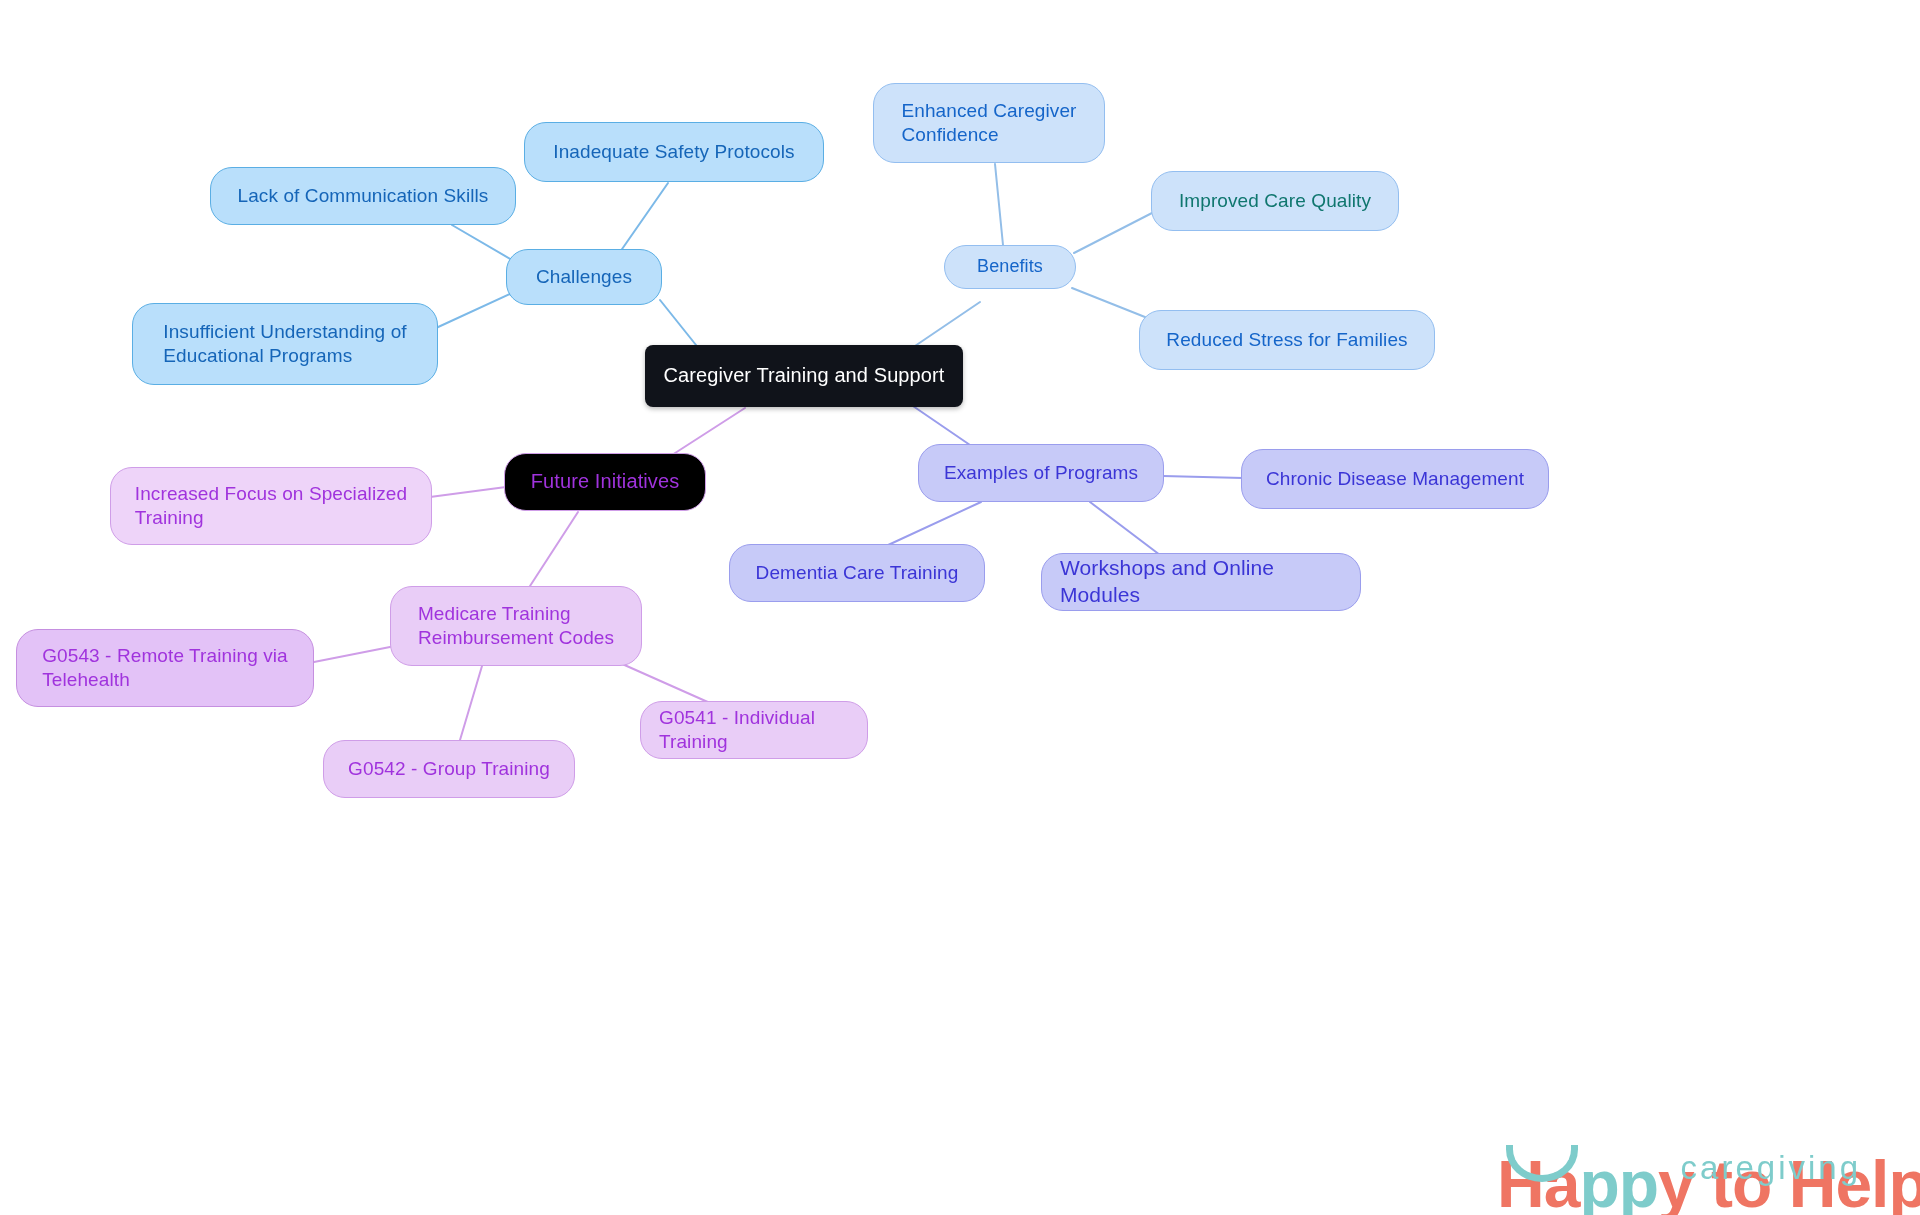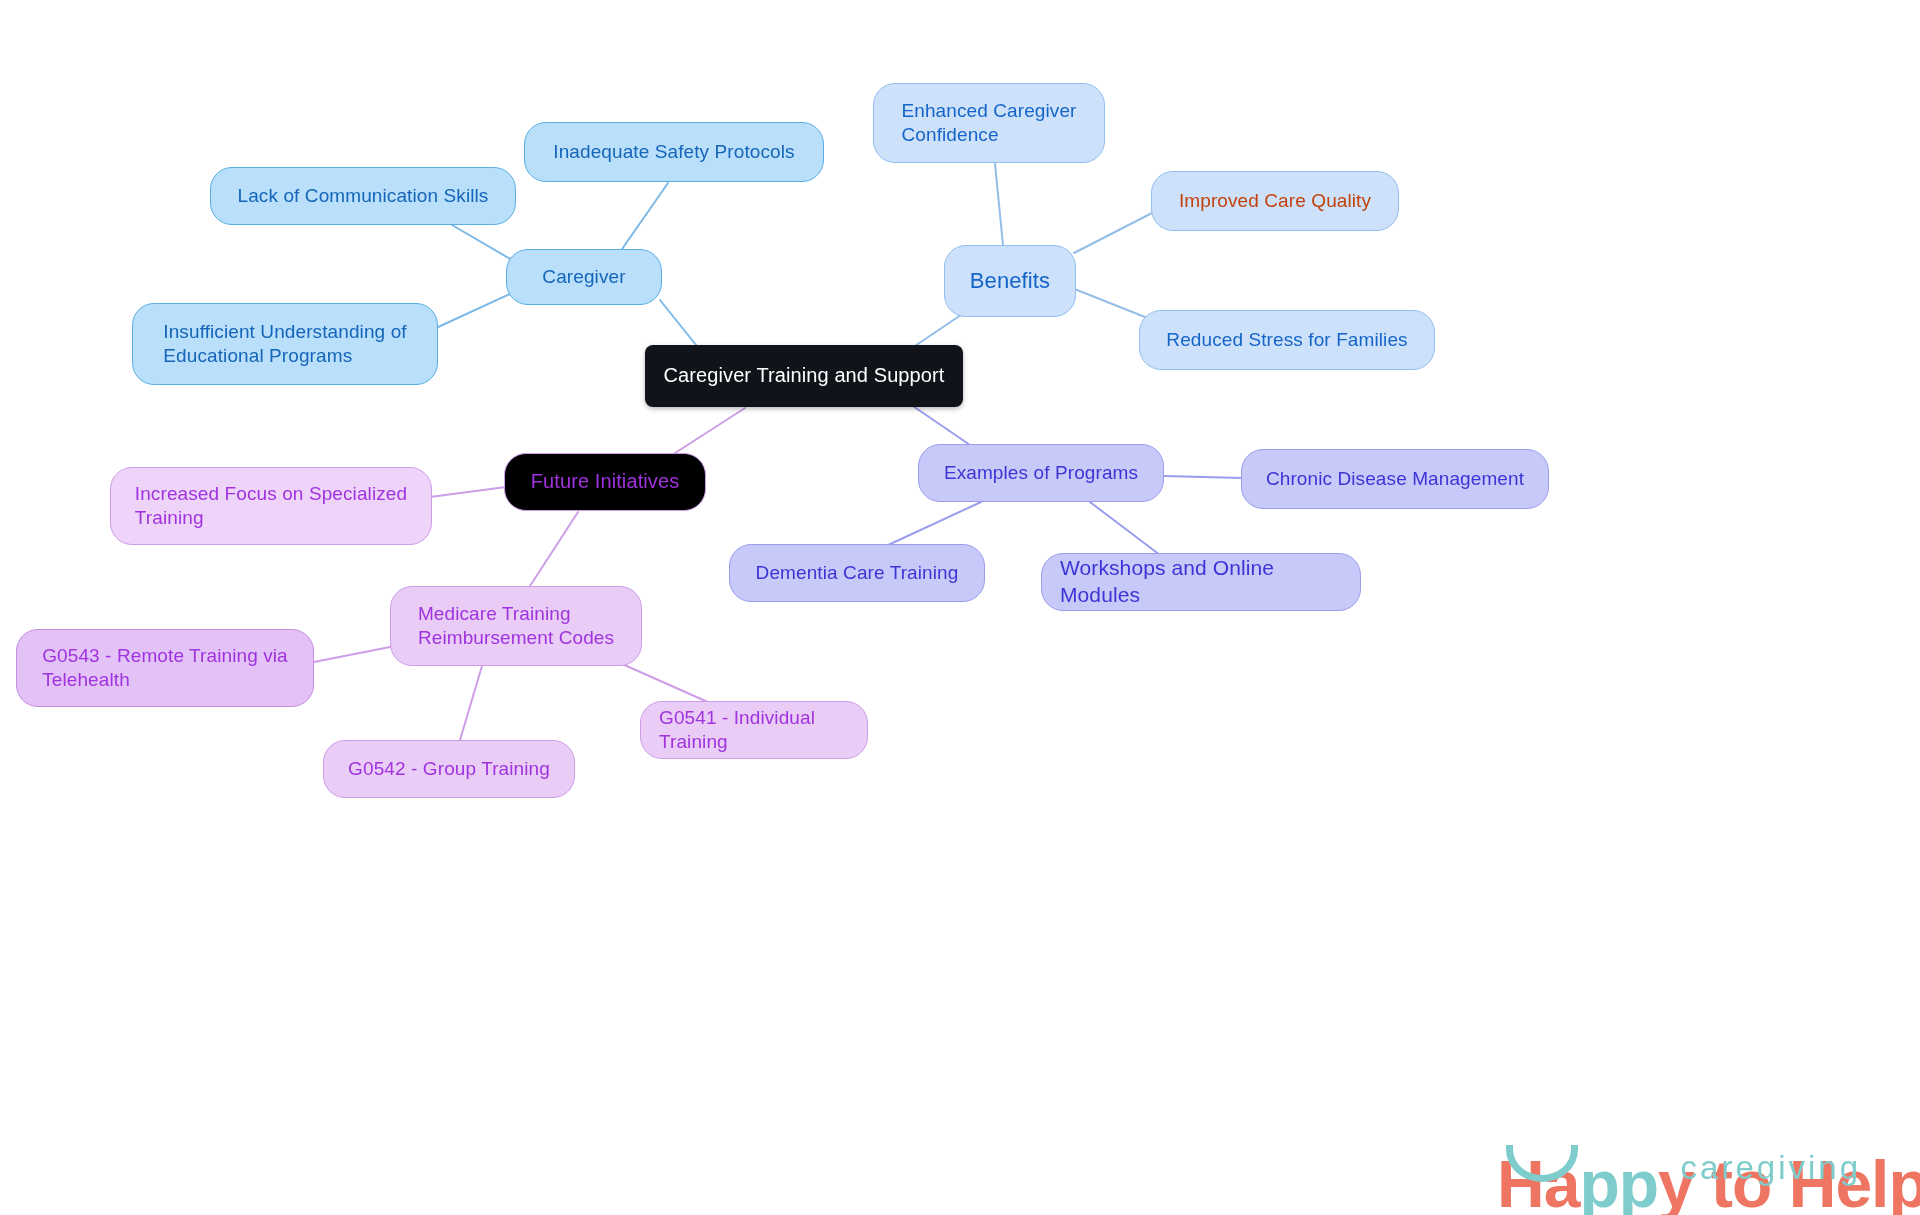--- a/index.html
+++ b/index.html
@@ -109,29 +109,29 @@
       <line x1="745" y1="408" x2="672" y2="455" stroke="#cf9de8" stroke-width="2" stroke-linecap="round"></line>
       <line x1="506" y1="487" x2="430" y2="497" stroke="#cf9de8" stroke-width="2" stroke-linecap="round"></line>
       <line x1="578" y1="512" x2="530" y2="586" stroke="#cf9de8" stroke-width="2" stroke-linecap="round"></line>
       <line x1="390" y1="647" x2="314" y2="662" stroke="#cf9de8" stroke-width="2" stroke-linecap="round"></line>
       <line x1="482" y1="666" x2="460" y2="740" stroke="#cf9de8" stroke-width="2" stroke-linecap="round"></line>
       <line x1="620" y1="663" x2="710" y2="703" stroke="#cf9de8" stroke-width="2" stroke-linecap="round"></line>
     </svg>
 
   <div id="node-layer">
       <div class="node root" style="left: 645px; top: 345px; width: 318px; height: 62px; background: rgb(16, 19, 26); color: rgb(255, 255, 255); font-size: 20px;"><span class="node-label">Caregiver Training and Support</span></div>
-      <div class="node" style="left: 506px; top: 249px; width: 156px; height: 56px; background: rgb(185, 223, 251); color: rgb(21, 101, 184); font-size: 19px; border-color: rgb(90, 174, 228);"><span class="node-label">Caregiver</span></div>
+      <div class="node" style="left: 506px; top: 249px; width: 156px; height: 56px; background: rgb(185, 223, 251); color: rgb(21, 101, 184); font-size: 19px; border-color: rgb(90, 174, 228);"><span class="node-label">Challenges</span></div>
       <div class="node" style="left: 524px; top: 122px; width: 300px; height: 60px; background: rgb(185, 223, 251); color: rgb(21, 101, 184); font-size: 19px; border-color: rgb(90, 174, 228);"><span class="node-label">Inadequate Safety Protocols</span></div>
       <div class="node" style="left: 170px; top: 167px; width: 306px; height: 58px; background: rgb(185, 223, 251); color: rgb(21, 101, 184); font-size: 19px; border-color: rgb(90, 174, 228); margin-left: 40px;"><span class="node-label">Lack of Communication Skills</span></div>
       <div class="node" style="left: 132px; top: 303px; width: 306px; height: 82px; background: rgb(185, 223, 251); color: rgb(21, 101, 184); font-size: 19px; border-color: rgb(90, 174, 228);"><span class="node-label">Insufficient Understanding of
 Educational Programs</span></div>
-      <div class="node" style="left: 944px; top: 245px; width: 132px; height: 72px; background: rgb(205, 226, 250); color: rgb(21, 101, 201); font-size: 22px; border-color: rgb(147, 190, 240);"><span class="node-label">Benefits</span></div>
+      <div class="node" style="left: 944px; top: 245px; width: 132px; height: 44px; background: rgb(205, 226, 250); color: rgb(21, 101, 201); font-size: 18px; border-color: rgb(147, 190, 240);"><span class="node-label">Benefits</span></div>
       <div class="node" style="left: 873px; top: 83px; width: 232px; height: 80px; background: rgb(205, 226, 250); color: rgb(21, 101, 201); font-size: 19px; border-color: rgb(147, 190, 240);"><span class="node-label">Enhanced Caregiver
 Confidence</span></div>
-      <div class="node" style="left: 1151px; top: 171px; width: 248px; height: 60px; background: rgb(205, 226, 250); color: #c2410c; font-size: 19px; border-color: rgb(147, 190, 240);"><span class="node-label">Improved Care Quality</span></div>
+      <div class="node" style="left: 1151px; top: 171px; width: 248px; height: 60px; background: rgb(205, 226, 250); color: #0f766e; font-size: 19px; border-color: rgb(147, 190, 240);"><span class="node-label">Improved Care Quality</span></div>
       <div class="node" style="left: 1139px; top: 310px; width: 296px; height: 60px; background: rgb(205, 226, 250); color: rgb(21, 101, 201); font-size: 19px; border-color: rgb(147, 190, 240);"><span class="node-label">Reduced Stress for Families</span></div>
       <div class="node" style="left: 918px; top: 444px; width: 246px; height: 58px; background: rgb(199, 202, 248); color: rgb(59, 53, 214); font-size: 19px; border-color: rgb(154, 157, 237);"><span class="node-label">Examples of Programs</span></div>
       <div class="node" style="left: 1241px; top: 449px; width: 308px; height: 60px; background: rgb(199, 202, 248); color: rgb(59, 53, 214); font-size: 19px; border-color: rgb(154, 157, 237);"><span class="node-label">Chronic Disease Management</span></div>
       <div class="node" style="left: 729px; top: 544px; width: 256px; height: 58px; background: rgb(199, 202, 248); color: rgb(59, 53, 214); font-size: 19px; border-color: rgb(154, 157, 237);"><span class="node-label">Dementia Care Training</span></div>
       <div class="node" style="left: 1041px; top: 553px; width: 320px; height: 58px; background: rgb(199, 202, 248); color: rgb(59, 53, 214); font-size: 21px; border-color: rgb(154, 157, 237);"><span class="node-label">Workshops and Online Modules</span></div>
       <div class="node" style="left: 504px; top: 453px; width: 202px; height: 58px; background: #000000; color: rgb(160, 51, 221); font-size: 20px; border-color: rgb(207, 157, 232);"><span class="node-label">Future Initiatives</span></div>
       <div class="node" style="left: 110px; top: 467px; width: 322px; height: 78px; background: rgb(238, 212, 249); color: rgb(160, 51, 221); font-size: 19px; border-color: rgb(207, 157, 232);"><span class="node-label">Increased Focus on Specialized
 Training</span></div>
       <div class="node" style="left: 390px; top: 586px; width: 252px; height: 80px; background: rgb(233, 205, 247); color: rgb(160, 51, 221); font-size: 19px; border-color: rgb(207, 157, 232);"><span class="node-label">Medicare Training
 Reimbursement Codes</span></div>

